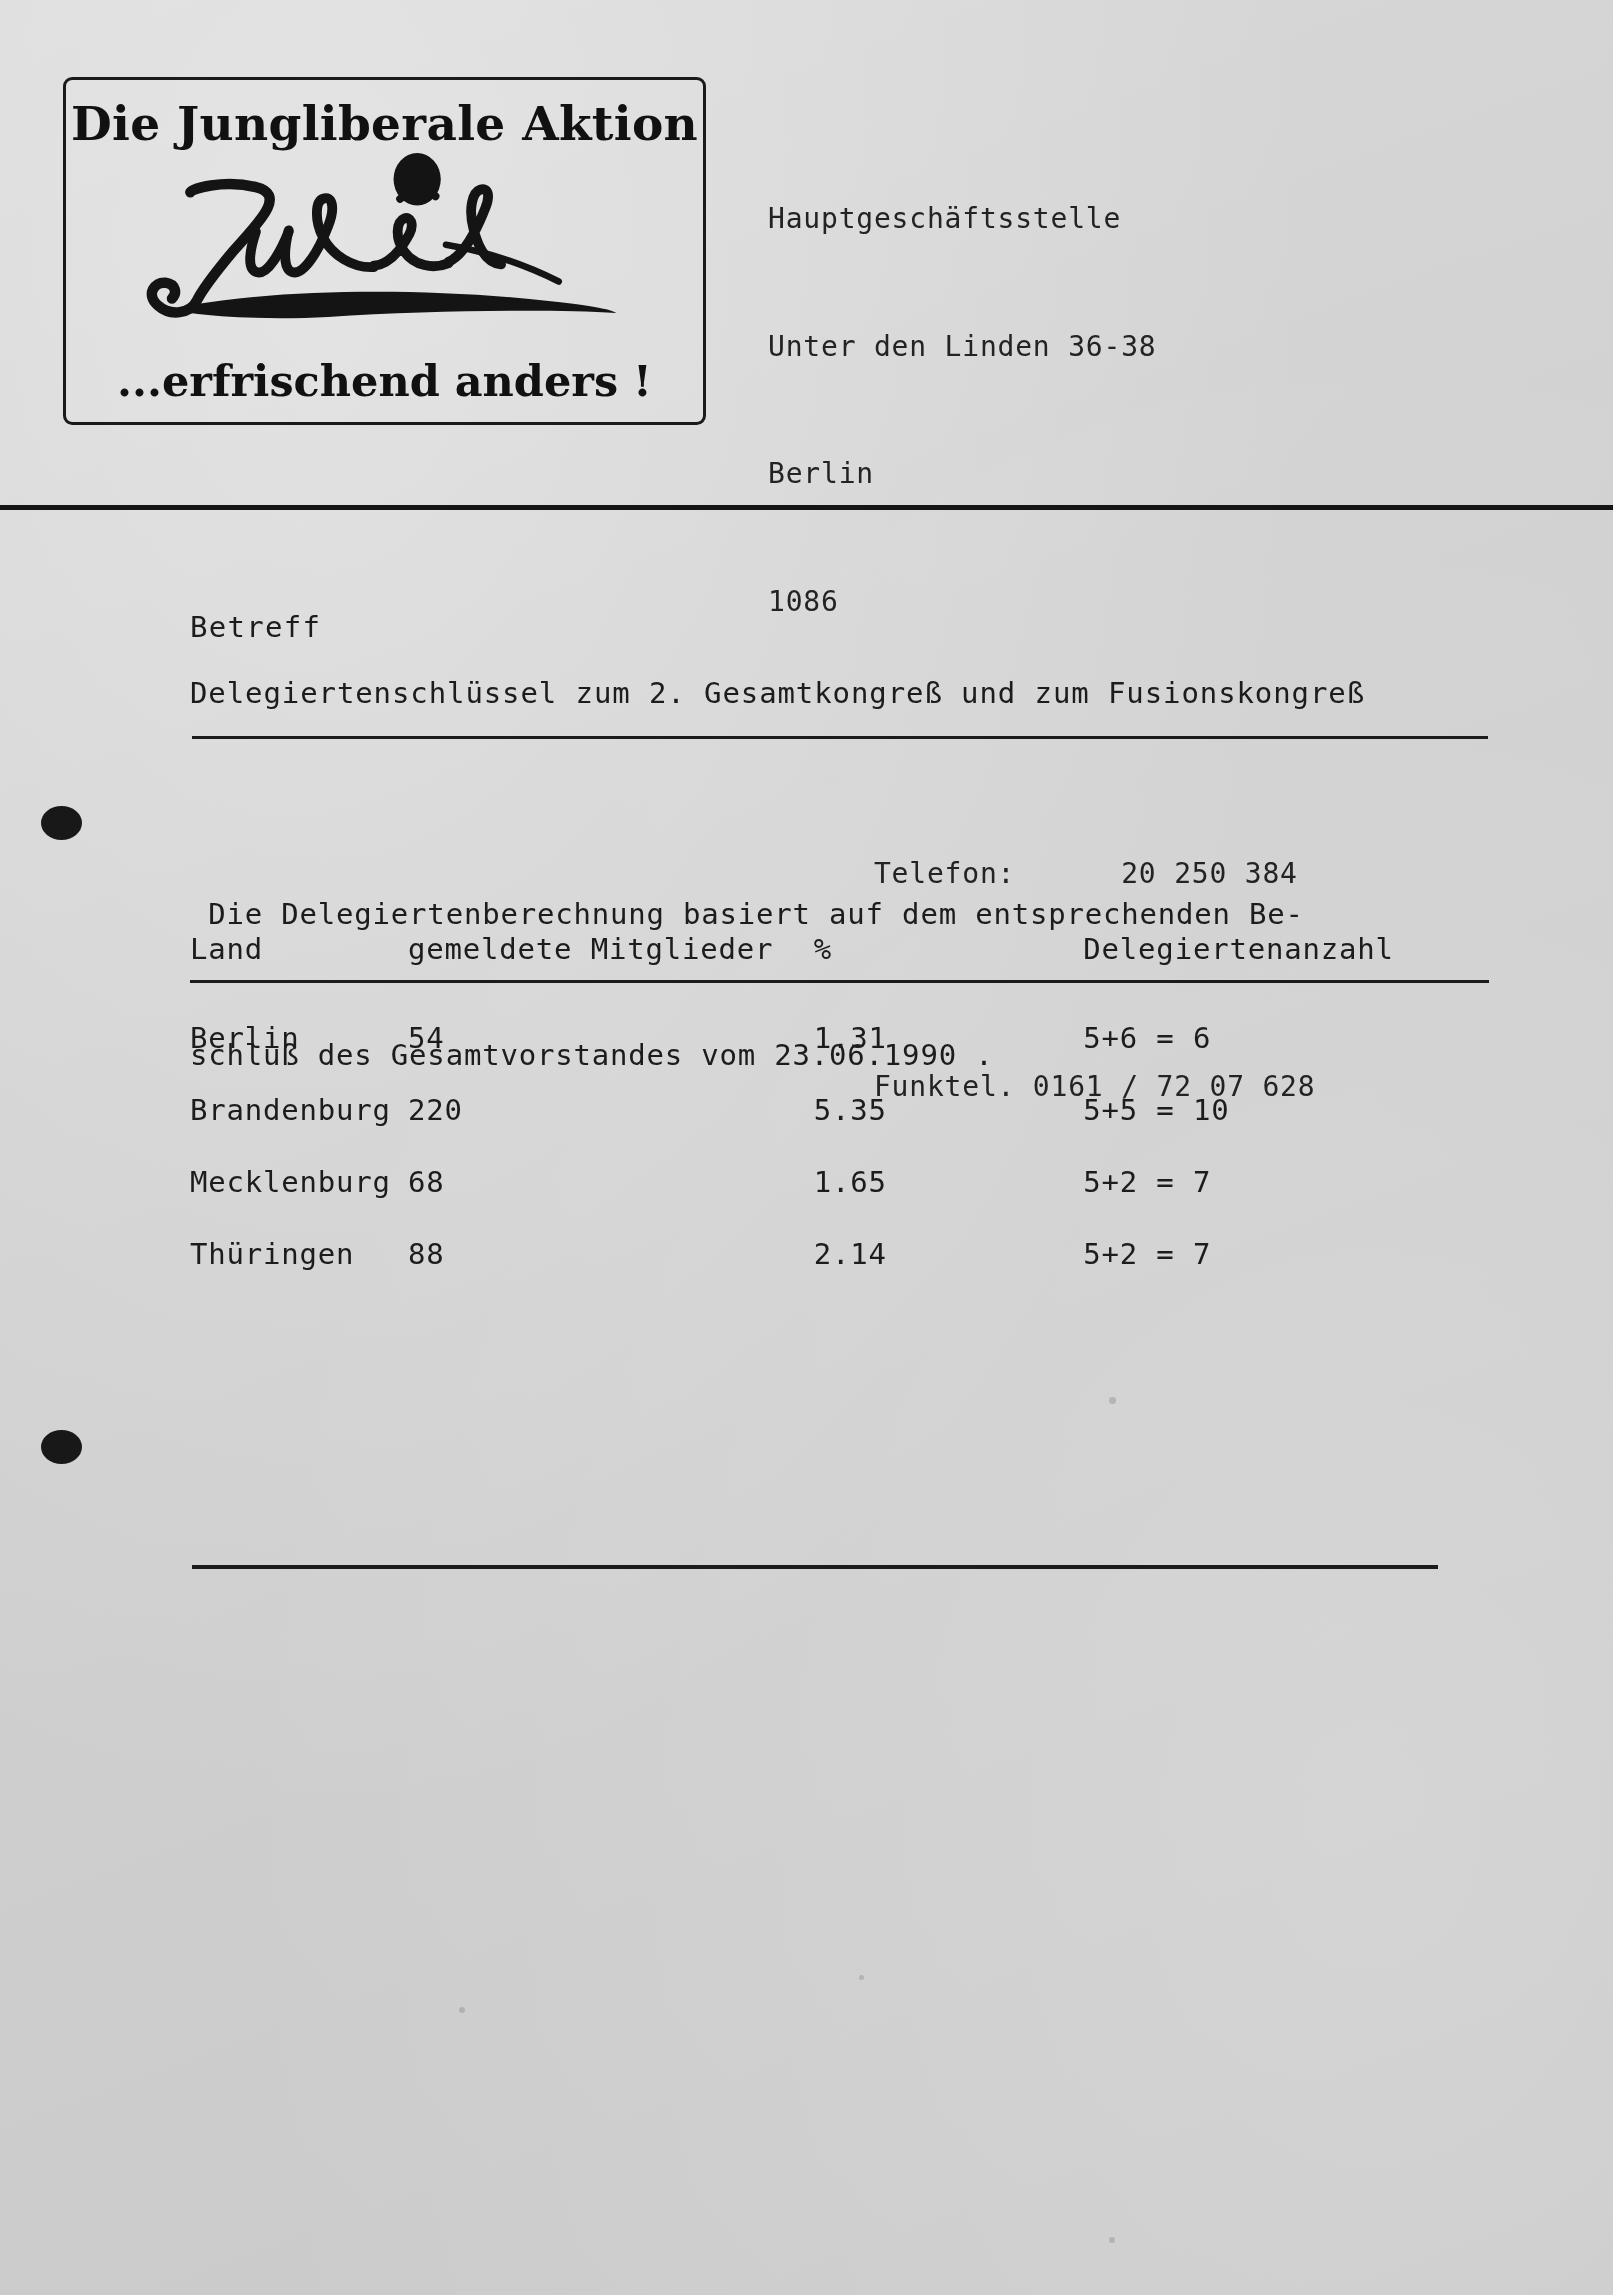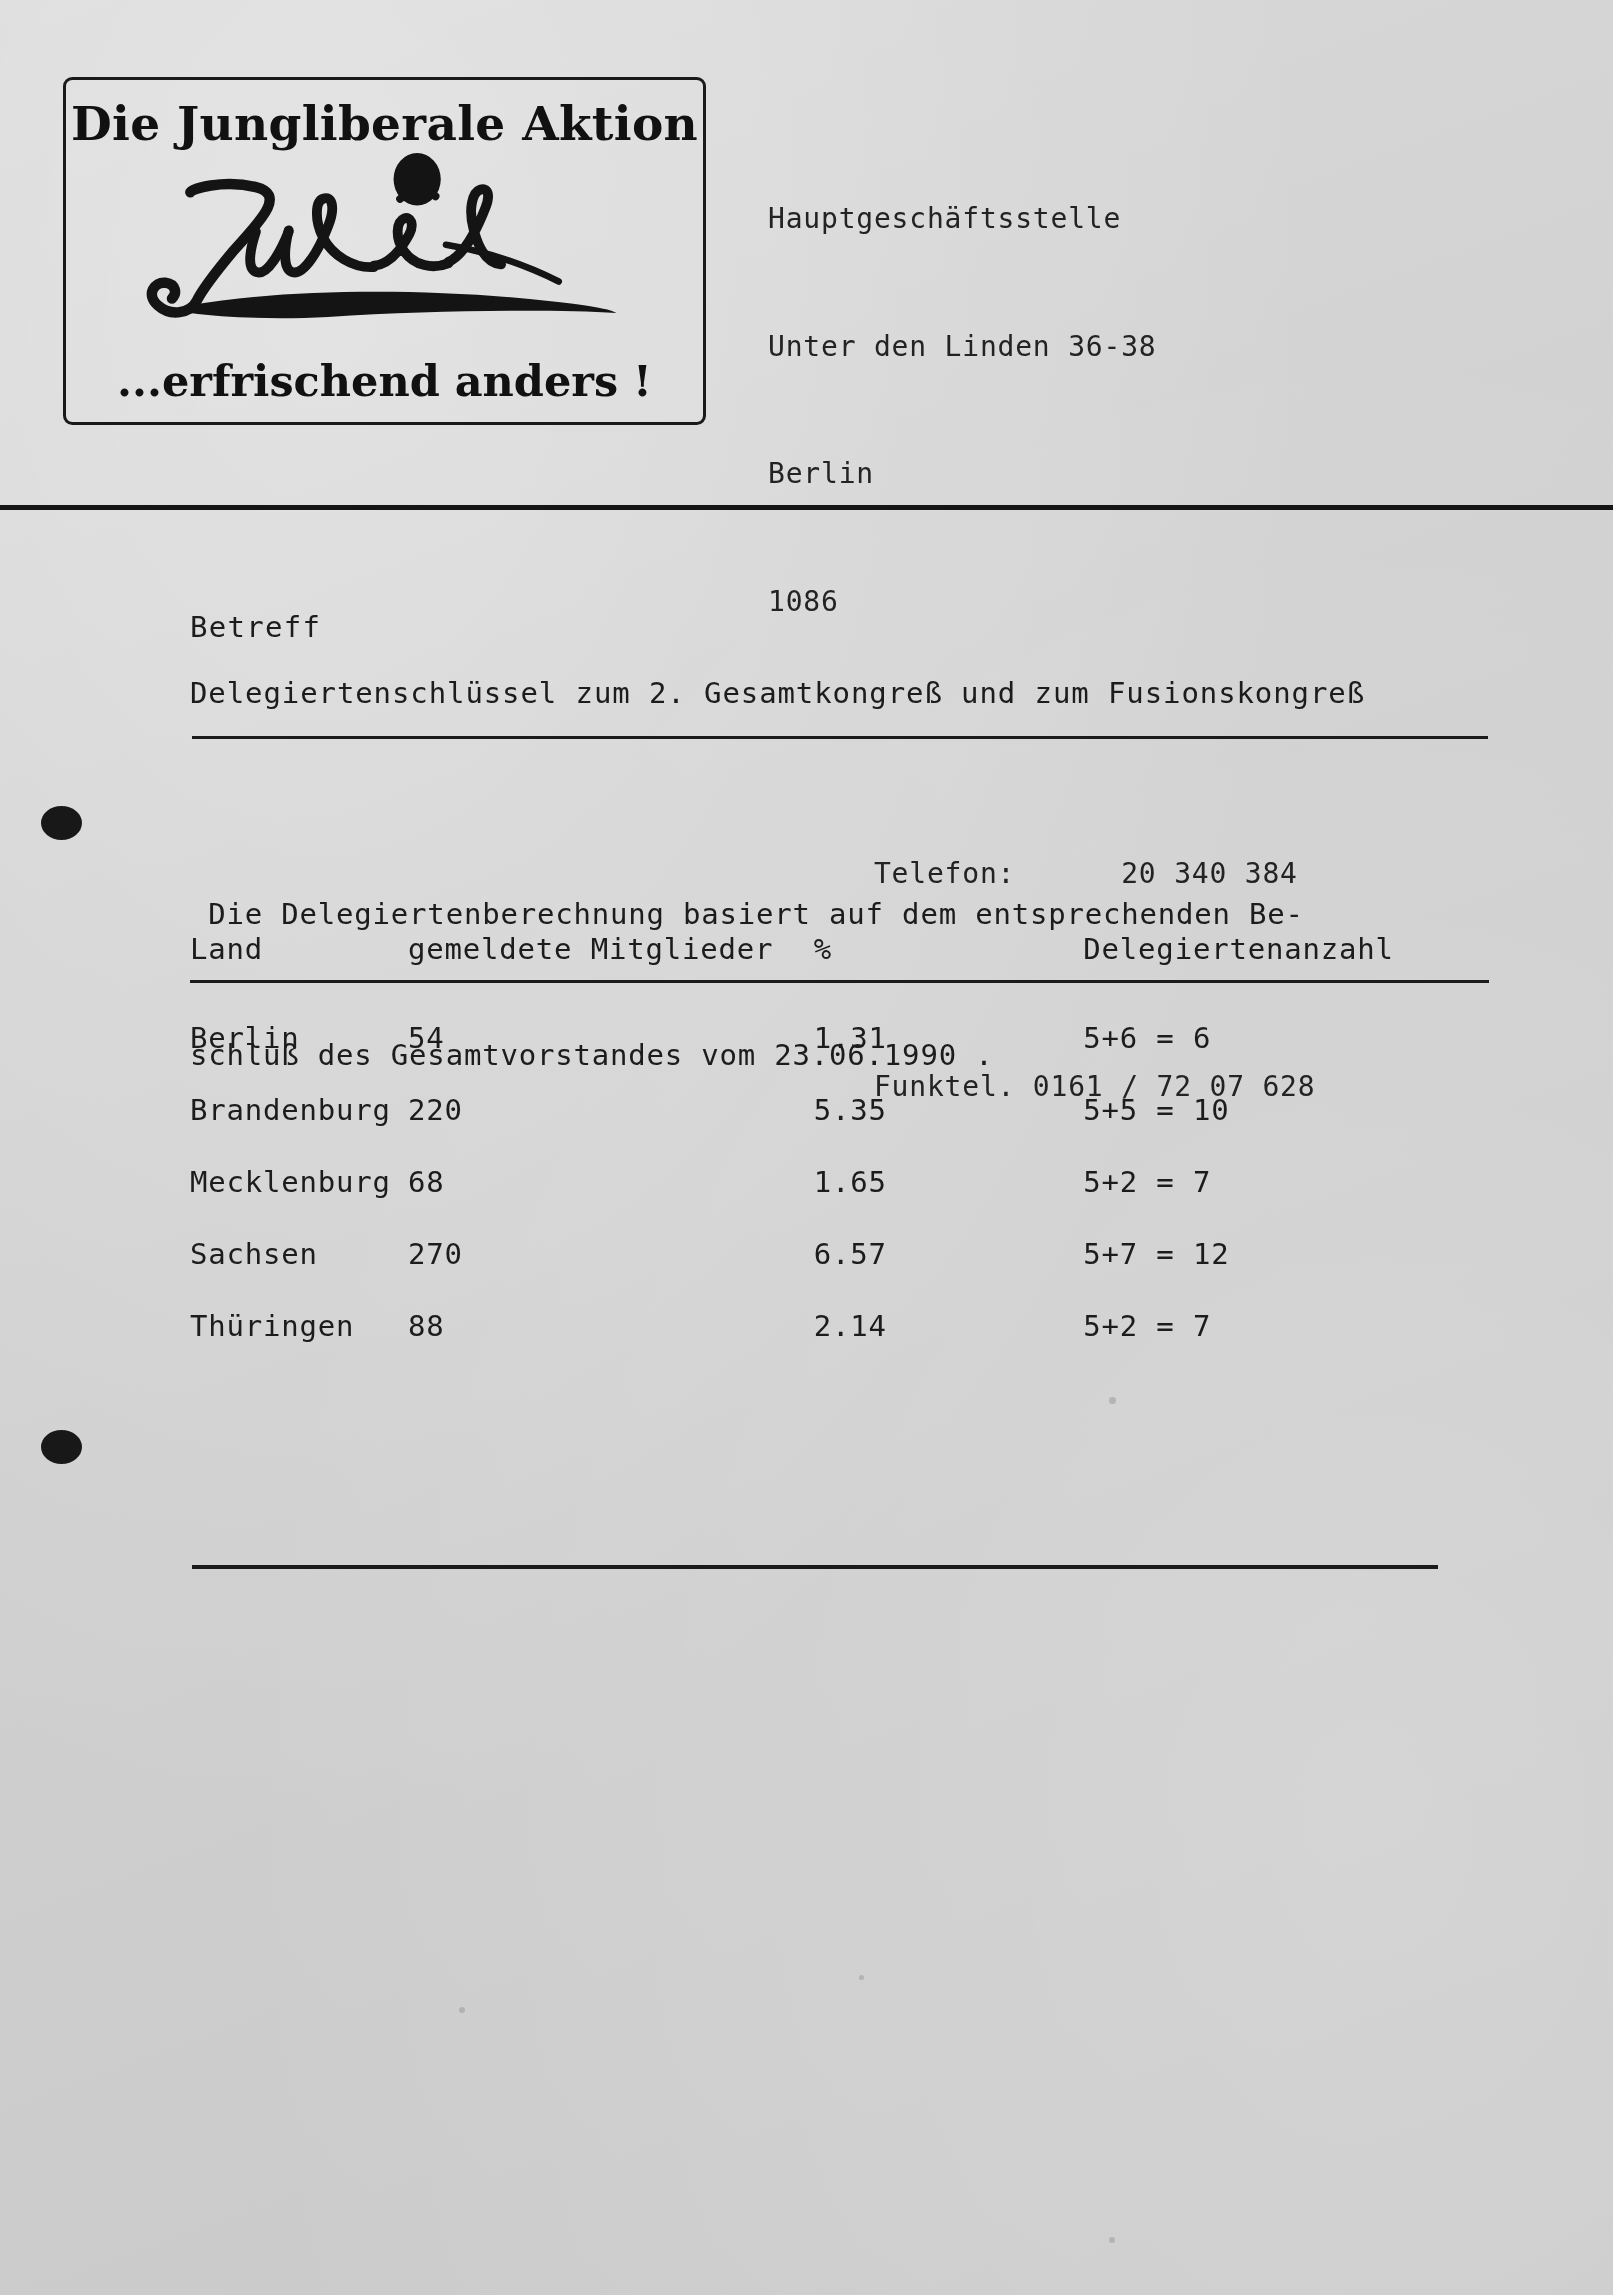--- a/index.html
+++ b/index.html
@@ -203,21 +203,21 @@
     <div class="logo-bottom">...erfrischend anders !</div>
   </div>
 
   <div class="contact">
     <div>Hauptgeschäftsstelle</div>
     <div>Unter den Linden 36-38</div>
     <div>Berlin</div>
     <div>1086</div>
     <span class="gap"></span>
     <div class="phone-line">
-      <span>Telefon:</span><span>      </span><span>20 340 384</span>
+      <span>Telefon:</span><span>      </span><span>20 250 384</span>
     </div>
     <div class="phone-line">
       <span>Funktel. 0161 /</span><span> </span><span>72 07 628</span>
     </div>
   </div>
 
   <div class="head-rule"></div>
 
   <div class="subject-label">Betreff</div>
   <div class="subject-text">Delegiertenschlüssel zum 2. Gesamtkongreß und zum Fusionskongreß</div>
@@ -248,26 +248,20 @@
         <td>Brandenburg</td>
         <td class="v-mit">220</td>
         <td class="v-pct">5.35</td>
         <td class="v-del">5+5 = 10</td>
       </tr>
       <tr>
         <td>Mecklenburg</td>
         <td class="v-mit">68</td>
         <td class="v-pct">1.65</td>
         <td class="v-del">5+2 =  7</td>
-      </tr>
-      <tr>
-        <td>Sachsen</td>
-        <td class="v-mit">270</td>
-        <td class="v-pct">6.57</td>
-        <td class="v-del">5+7 = 12</td>
       </tr>
       <tr>
         <td>Thüringen</td>
         <td class="v-mit">88</td>
         <td class="v-pct">2.14</td>
         <td class="v-del">5+2 =  7</td>
       </tr>
     </tbody>
   </table>
 

